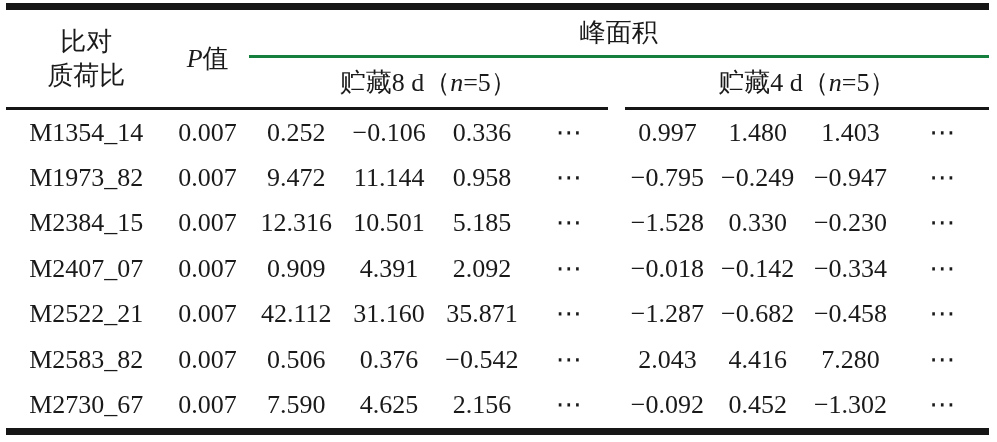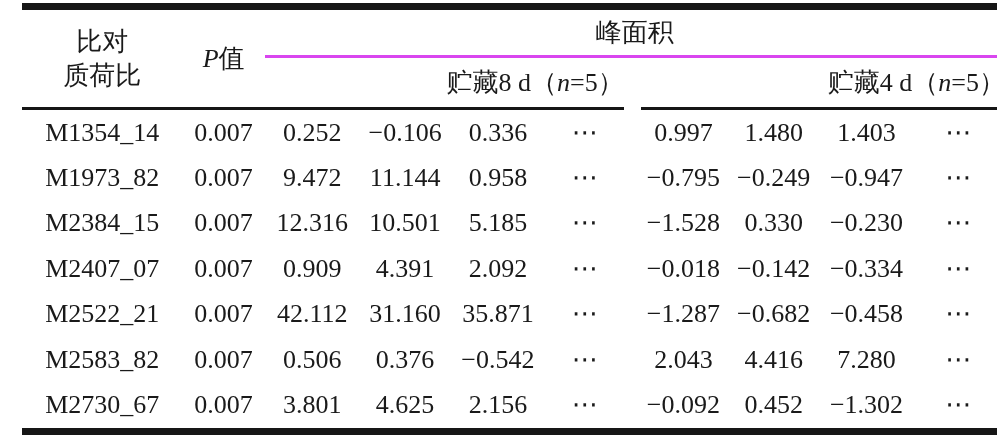--- a/index.html
+++ b/index.html
@@ -6,21 +6,21 @@
     margin: 0;
     padding: 0;
     background: #ffffff;
     font-family: "Liberation Serif", "DejaVu Serif", serif;
     color: #1a1a1a;
   }
   .page {
     width: 997px;
     height: 442px;
     box-sizing: border-box;
-    padding: 3px 6px 0 22px;
+    padding: 3px 6px 0 6px;
     background: #ffffff;
     overflow: hidden;
   }
   table.paper-table {
     width: 983px;
     table-layout: fixed;
     border-collapse: collapse;
     border-top: 7px solid #161616;
     border-bottom: 7px solid #161616;
     font-size: 26px;
@@ -34,23 +34,23 @@
     overflow: hidden;
     white-space: nowrap;
   }
   
   .h-id, .h-p {
     border-bottom: 3px solid #161616;
   }
   .h-id .hline { display: block; line-height: 1.3; }
   .h-peak {
     height: 45px;
-    border-bottom: 3px solid #d946ef;
+    border-bottom: 3px solid #15803d;
   }
-  .row-sub th { height: 49px; text-align: right; }
+  .row-sub th { height: 49px; }
   .h-group { border-bottom: 3px solid #161616; }
   .h-gap   { border-bottom: none; }
   i { font-style: italic; }
   
   tbody td { height: 45.4px; }
   .c-dots { letter-spacing: 0; }
 </style>
 </head>
 <body>
 
@@ -161,21 +161,21 @@
         <td class="c-dots">⋯</td>
         <td></td>
         <td>2.043</td>
         <td>4.416</td>
         <td>7.280</td>
         <td class="c-dots">⋯</td>
       </tr>
       <tr>
         <td>M2730_67</td>
         <td>0.007</td>
-        <td>3.801</td>
+        <td>7.590</td>
         <td>4.625</td>
         <td>2.156</td>
         <td class="c-dots">⋯</td>
         <td></td>
         <td>−0.092</td>
         <td>0.452</td>
         <td>−1.302</td>
         <td class="c-dots">⋯</td>
       </tr>
     </tbody>

